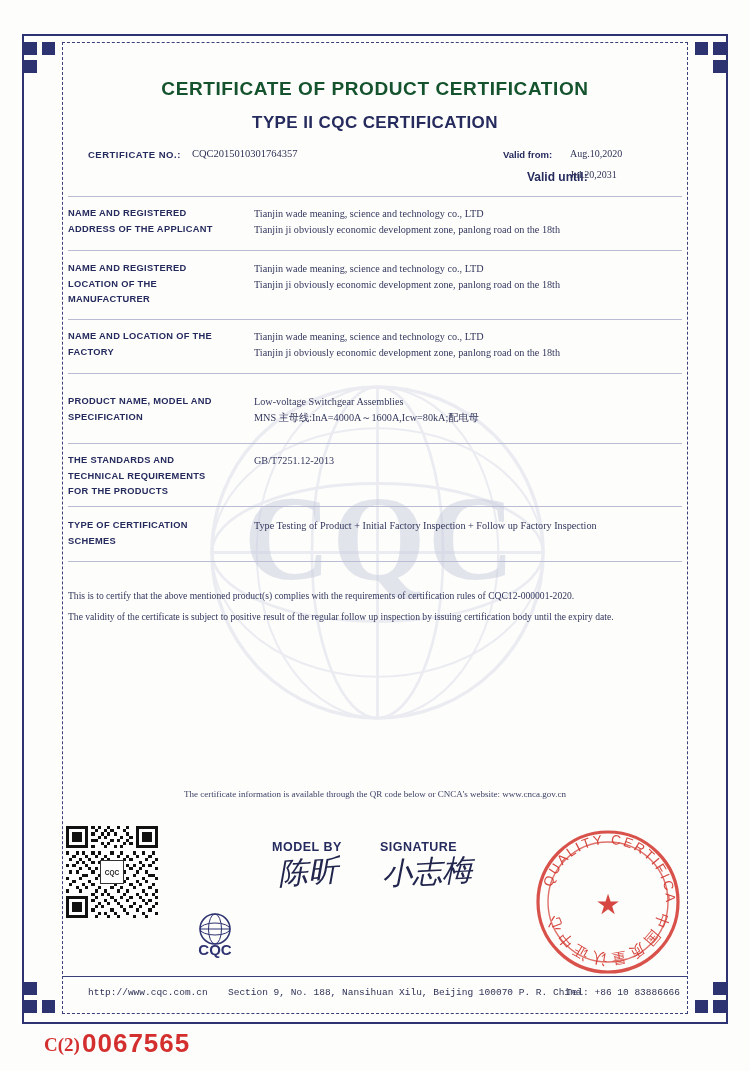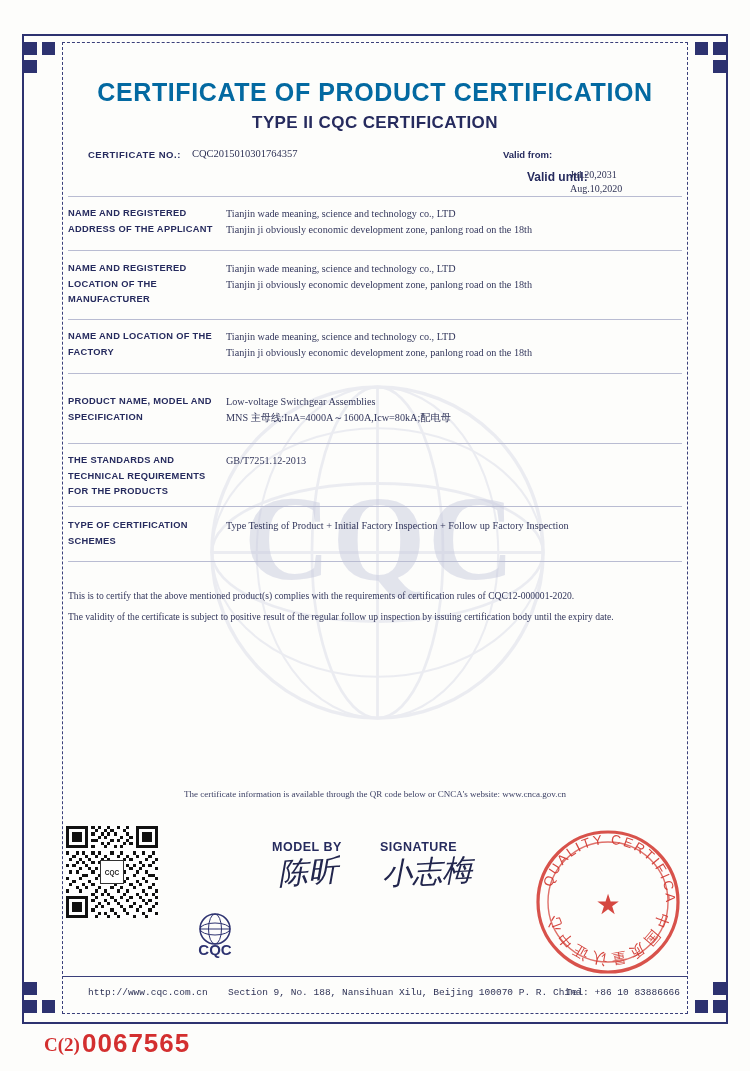--- a/index.html
+++ b/index.html
@@ -77,24 +77,24 @@
     pointer-events: none;
     font-family: "Liberation Serif", serif;
   }
 
   
   .title-main {
     position: absolute;
     left: 62px; top: 78px;
     width: 626px;
     text-align: center;
-    font-size: 25px;
+    font-size: 19px;
     font-weight: bold;
     letter-spacing: 0.6px;
-    color: #0369a1;
+    color: #14532d;
   }
   .title-sub {
     position: absolute;
     left: 62px; top: 113px;
     width: 626px;
     text-align: center;
     font-size: 17px;
     font-weight: bold;
     letter-spacing: 0.4px;
     color: #262b5e;
@@ -122,21 +122,20 @@
     font-size: 9.5px;
     font-weight: bold;
     color: #262b5e;
   }
   .valid-from-value {
     position: absolute;
     left: 570px; top: 148px;
     font-size: 10px;
     color: #2f3356;
     font-family: "Liberation Serif", serif;
-    margin-top: 35px;
   }
   .valid-until-label {
     position: absolute;
     left: 503px; top: 170px;
     font-size: 12px;
     font-weight: bold;
     color: #262b5e;
     margin-left: 24px;
   }
   .valid-until-value {
@@ -165,21 +164,21 @@
   }
   .field-value {
     position: absolute;
     left: 158px; top: 0;
     width: 450px;
     font-size: 10.2px;
     line-height: 15.5px;
     color: #33375c;
     font-family: "Liberation Serif", serif;
   }
-  .field-value .ln { display: block; }
+  .field-value .ln { display: block; margin-left: 28px; }
 
   .sep-line {
     position: absolute;
     left: 68px;
     width: 614px;
     height: 1px;
     background: #b9bcd2;
   }
 
   

